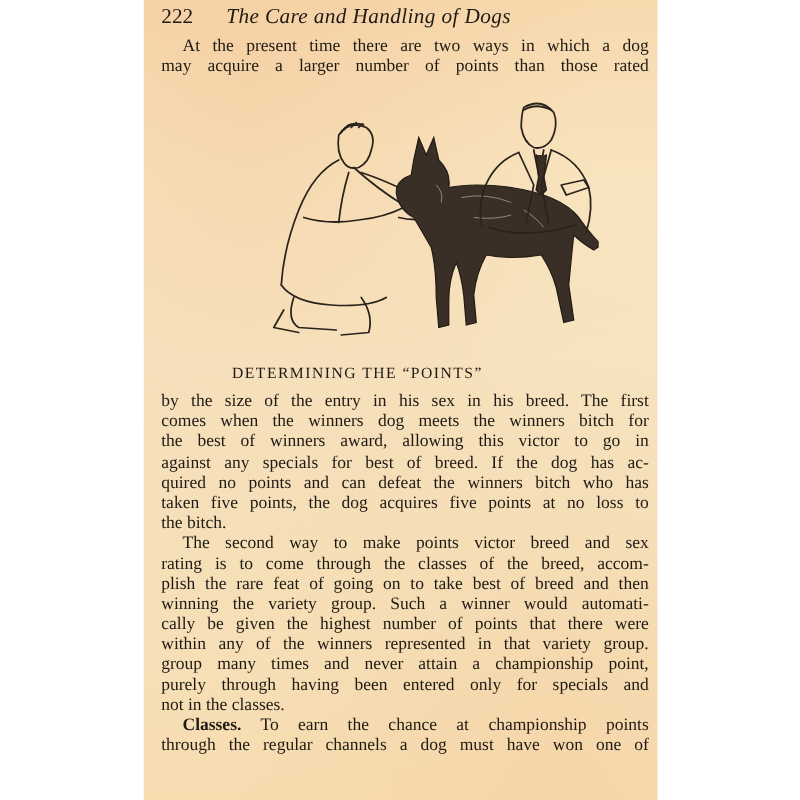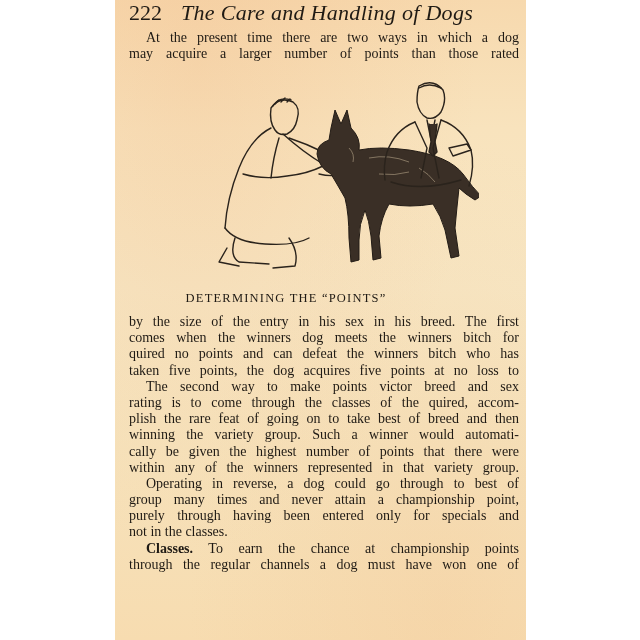--- a/index.html
+++ b/index.html
@@ -28,21 +28,21 @@
       background: radial-gradient(ellipse at 20% 10%, rgba(240,180,130,0.25), rgba(0,0,0,0) 60%),
                   radial-gradient(ellipse at 80% 95%, rgba(240,190,140,0.22), rgba(0,0,0,0) 55%);
       pointer-events: none;
     }
     .running-head {
       position: absolute;
       top: 2px;
       left: 14px;
       right: 10px;
       height: 22px;
-      font-size: 22px;
+      font-size: 17px;
       line-height: 22px;
     }
     .page-number {
       position: absolute;
       left: 0;
       top: 0;
     }
     .book-title {
       position: absolute;
       left: 52px;
@@ -149,31 +149,33 @@
         <path d="M212 104 q30 10 70 -2"></path>
       </g>
     </svg>
   </div>
 
   <div class="caption">DETERMINING THE “POINTS”</div>
 
   <div class="text-block body-text">
     <span class="line">by the size of the entry in his sex in his breed. The first</span>
     <span class="line">comes when the winners dog meets the winners bitch for</span>
+    <span class="line">the best of winners award, allowing this victor to go in</span>
+    <span class="line">against any specials for best of breed. If the dog has ac-</span>
     <span class="line">quired no points and can defeat the winners bitch who has</span>
     <span class="line">taken five points, the dog acquires five points at no loss to</span>
+    <span class="line last">the bitch.</span>
 
     <span class="line indent">The second way to make points victor breed and sex</span>
-    <span class="line">rating is to come through the classes of the quired, accom-</span>
+    <span class="line">rating is to come through the classes of the breed, accom-</span>
     <span class="line">plish the rare feat of going on to take best of breed and then</span>
     <span class="line">winning the variety group. Such a winner would automati-</span>
     <span class="line">cally be given the highest number of points that there were</span>
     <span class="line">within any of the winners represented in that variety group.</span>
 
-    <span class="line indent">Operating in reverse, a dog could go through to best of</span>
     <span class="line">group many times and never attain a championship point,</span>
     <span class="line">purely through having been entered only for specials and</span>
     <span class="line last">not in the classes.</span>
 
     <span class="line indent"><span class="bold">Classes.</span> <span>To earn the chance at championship points</span></span>
     <span class="line">through the regular channels a dog must have won one of</span>
   </div>
 
 </div>
 

